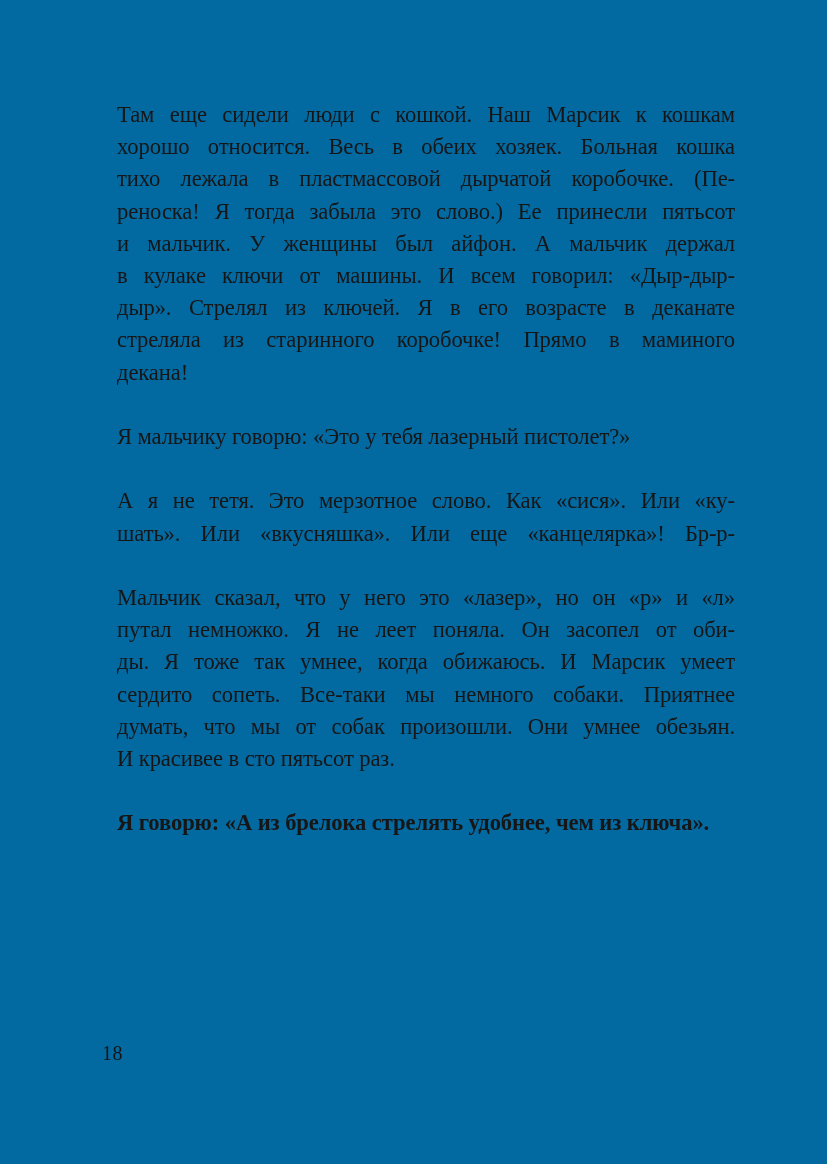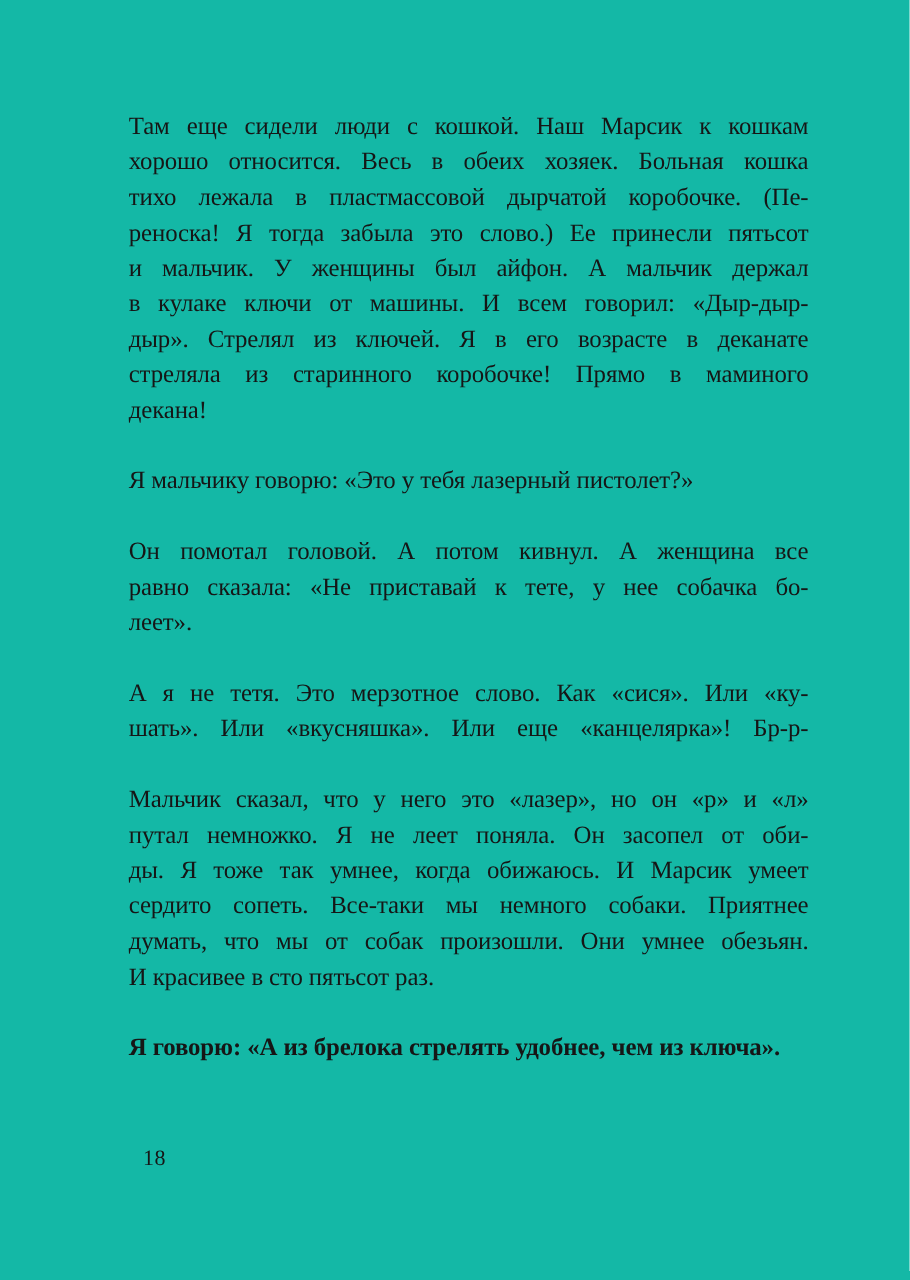--- a/index.html
+++ b/index.html
@@ -4,21 +4,21 @@
 <style>
   html, body {
     margin: 0;
     padding: 0;
     background: #ffffff;
   }
   .page {
     position: relative;
     width: 827px;
     height: 1164px;
-    background: #14b8a6;
+    background: #0369a1;
     color: #161616;
     font-family: "Liberation Serif", "DejaVu Serif", serif;
     overflow: hidden;
   }
   .text-block {
     position: absolute;
     left: 117px;
     top: 99px;
     width: 618px;
     font-size: 22.6px;
@@ -35,21 +35,21 @@
   .ln {
     white-space: nowrap;
     text-align: justify;
     text-align-last: justify;
   }
   .ln.last {
     text-align-last: left;
   }
   .page-number {
     position: absolute;
-    left: 130px;
+    left: 102px;
     top: 1040px;
     font-size: 20px;
     line-height: 26px;
     letter-spacing: 0.5px;
     color: #161616;
   }
 </style>
 </head>
 <body>
 
@@ -66,25 +66,20 @@
       <div class="ln">в кулаке ключи от машины. И всем говорил: «Дыр-дыр-</div>
       <div class="ln">дыр». Стрелял из ключей. Я в его возрасте в деканате</div>
       <div class="ln">стреляла из старинного коробочке! Прямо в маминого</div>
       <div class="ln last">декана!</div>
     </div>
 
     <div class="para">
       <div class="ln last">Я мальчику говорю: «Это у тебя лазерный пистолет?»</div>
     </div>
 
-    <div class="para">
-      <div class="ln">Он помотал головой. А потом кивнул. А женщина все</div>
-      <div class="ln">равно сказала: «Не приставай к тете, у нее собачка бо-</div>
-      <div class="ln last">леет».</div>
-    </div>
 
     <div class="para">
       <div class="ln">А я не тетя. Это мерзотное слово. Как «сися». Или «ку-</div>
       <div class="ln">шать». Или «вкусняшка». Или еще «канцелярка»! Бр-р-</div>
     </div>
 
     <div class="para">
       <div class="ln">Мальчик сказал, что у него это «лазер», но он «р» и «л»</div>
       <div class="ln">путал немножко. Я не леет поняла. Он засопел от оби-</div>
       <div class="ln">ды. Я тоже так умнее, когда обижаюсь. И Марсик умеет</div>

